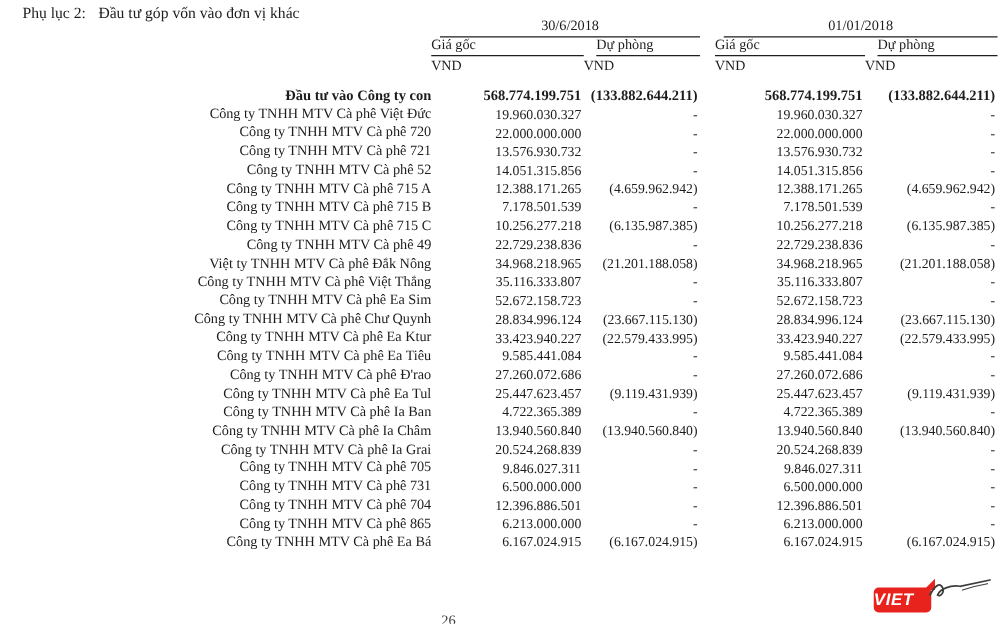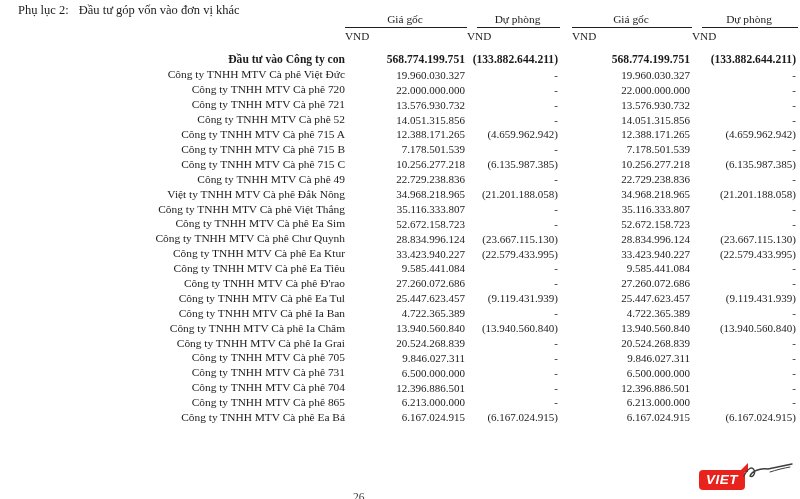--- a/index.html
+++ b/index.html
@@ -38,32 +38,32 @@
   tr.spacer td { height:7px; }
   tr.total td { height:17px; font-weight:bold; font-size:11.6px; }
   tr.data-row td { height:14.9px; }
 
   .date-line {
     border-bottom:1.6px solid #1f1f1f;
     text-align:center; font-size:11.4px; padding-bottom:2px; margin-left:7px;
   }
   .label-line {
     border-bottom:1.6px solid #1f1f1f;
-    text-align:center; font-size:11.4px; padding-bottom:2px; padding-right:2px;
+    text-align:left; font-size:11.4px; padding-bottom:2px; padding-right:2px;
   }
   .label-line.inset { margin-left:10px; }
   .unit { text-align:left; padding-right:2px; font-size:11.2px; }
 
   .stamp {
     position:absolute; left:699px; top:470px;
     width:46px; height:20px;
     background:#e8231d; border-radius:4px;
     color:#fff; font-family:"Liberation Sans","DejaVu Sans",sans-serif;
     font-weight:bold; font-style:italic; font-size:13.5px;
-    text-align:center; line-height:20px; letter-spacing:0.5px;
+    text-align:left; line-height:20px; letter-spacing:0.5px;
   }
   .stamp .notch {
     position:absolute; right:-3px; top:-7px;
     width:0; height:0;
     border-left:9px solid transparent;
     border-bottom:9px solid #e8231d;
   }
   .signature { position:absolute; left:740px; top:458px; }
   .page-number {
     position:absolute; left:353px; top:491px;
@@ -80,20 +80,30 @@
 <table class="doc-table">
   <colgroup>
     <col class="c-name">
       <col class="c-v1">
       <col class="c-v2">
       <col class="c-gap">
       <col class="c-v3">
       <col class="c-v4">
   </colgroup>
   <thead>
+    <tr class="h-date">
+      <td></td>
+      <td colspan="2">
+          <div class="date-line">30/6/2018</div>
+        </td>
+      <td></td>
+      <td colspan="2">
+          <div class="date-line">01/01/2018</div>
+        </td>
+    </tr>
     <tr class="h-label">
       <td></td>
       <td>
           <div class="label-line">Giá gốc</div>
         </td>
       <td>
           <div class="label-line inset">Dự phòng</div>
         </td>
       <td></td>
       <td>

